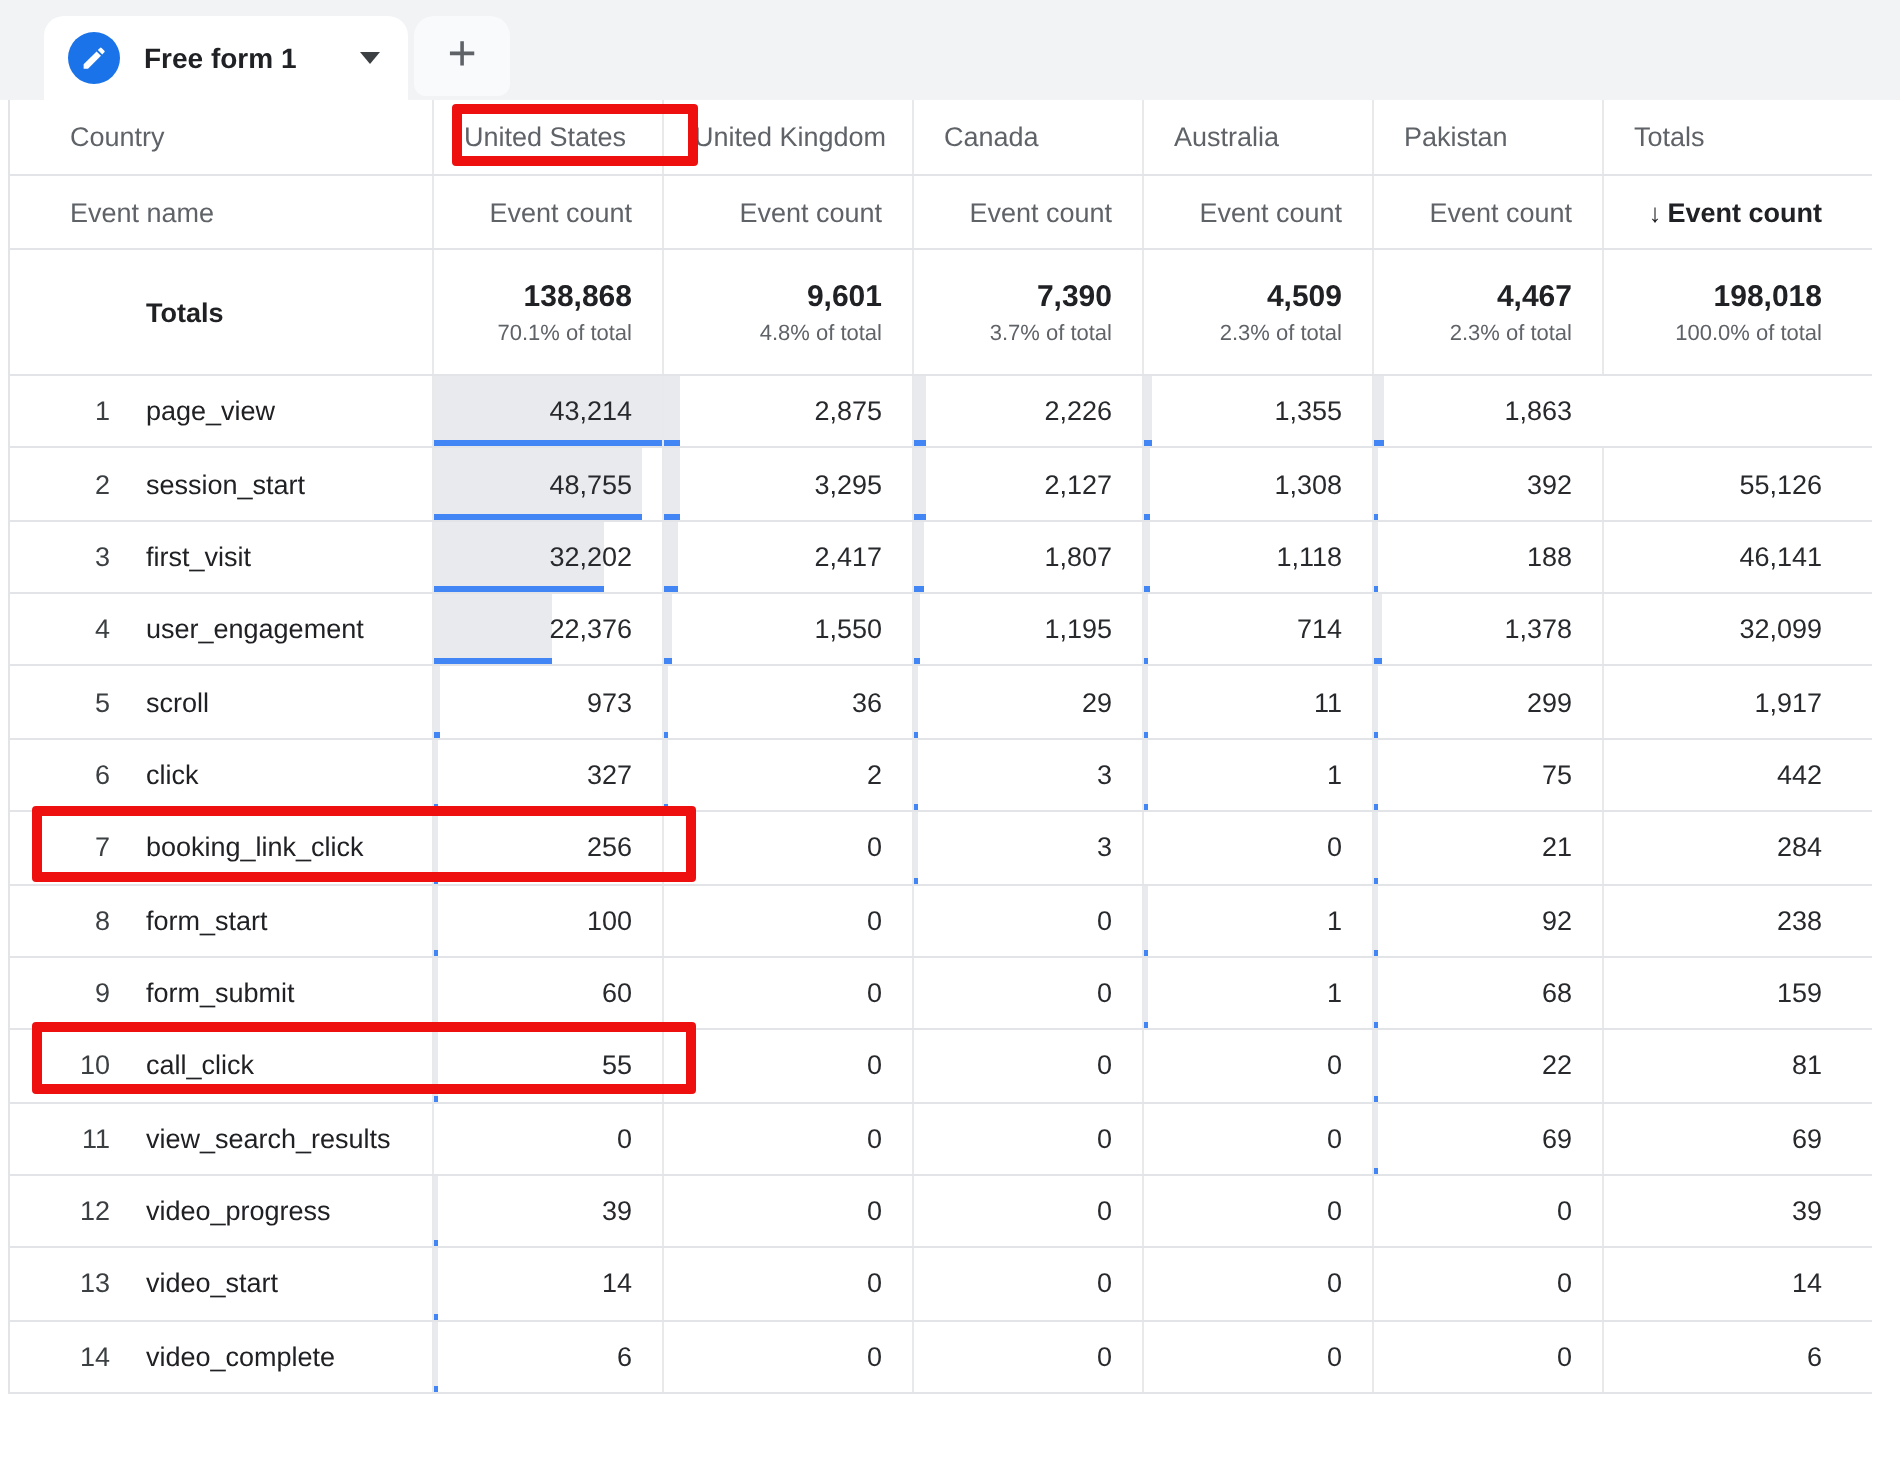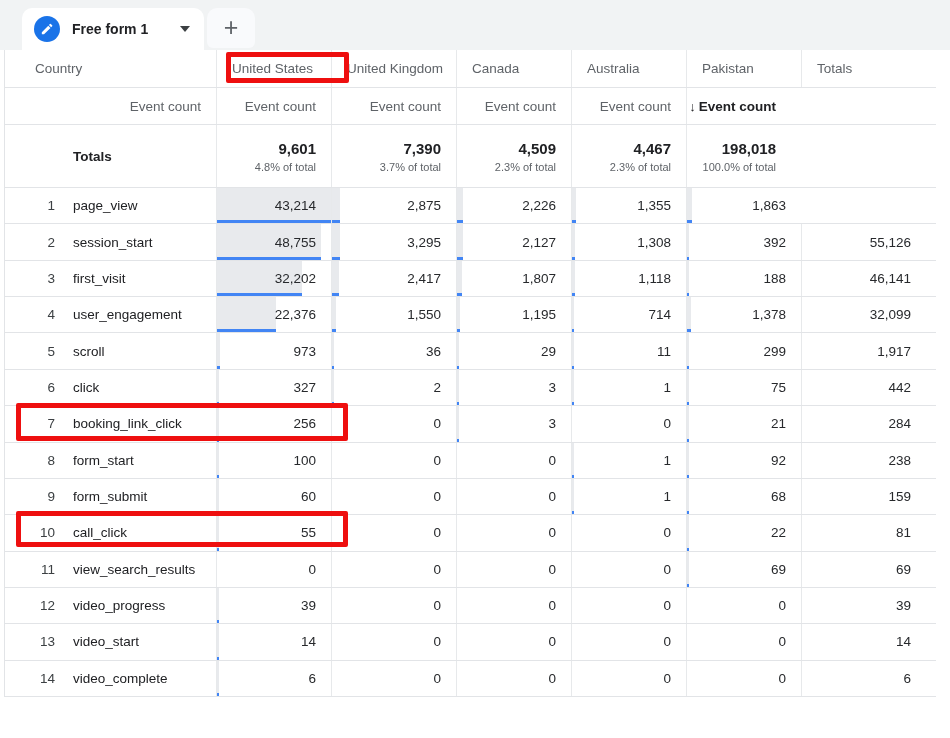--- a/index.html
+++ b/index.html
@@ -96,34 +96,39 @@
       <div class="cell corner">Country</div>
       <div class="cell c-head">United States</div>
       <div class="cell c-head">United Kingdom</div>
       <div class="cell c-head">Canada</div>
       <div class="cell c-head">Australia</div>
       <div class="cell c-head">Pakistan</div>
       <div class="cell c-head">Totals</div>
     </div>
 
     <div class="row row-metric">
+      <div class="cell corner">Event name</div>
       <div class="cell m-head">Event count</div>
       <div class="cell m-head">Event count</div>
       <div class="cell m-head">Event count</div>
       <div class="cell m-head">Event count</div>
       <div class="cell m-head">Event count</div>
       <div class="cell m-head sorted t-col">
         <span class="sort-arrow">↓</span>
         <span>Event count</span>
       </div>
     </div>
 
     <div class="row row-totals">
       <div class="cell t-label">Totals</div>
       <div class="cell t-num">
+        <span class="big">138,868</span>
+        <span class="share">70.1% of total</span>
+      </div>
+      <div class="cell t-num">
         <span class="big">9,601</span>
         <span class="share">4.8% of total</span>
       </div>
       <div class="cell t-num">
         <span class="big">7,390</span>
         <span class="share">3.7% of total</span>
       </div>
       <div class="cell t-num">
         <span class="big">4,509</span>
         <span class="share">2.3% of total</span>

